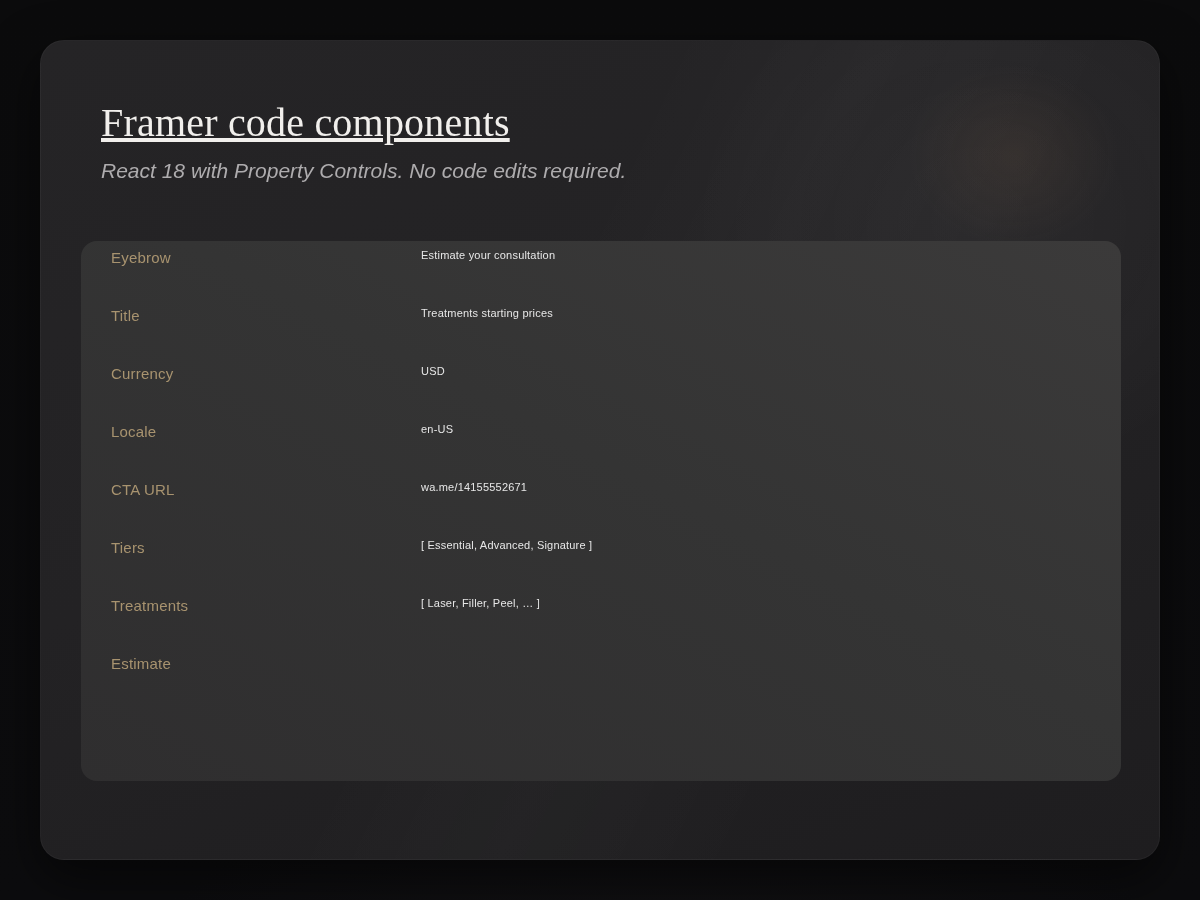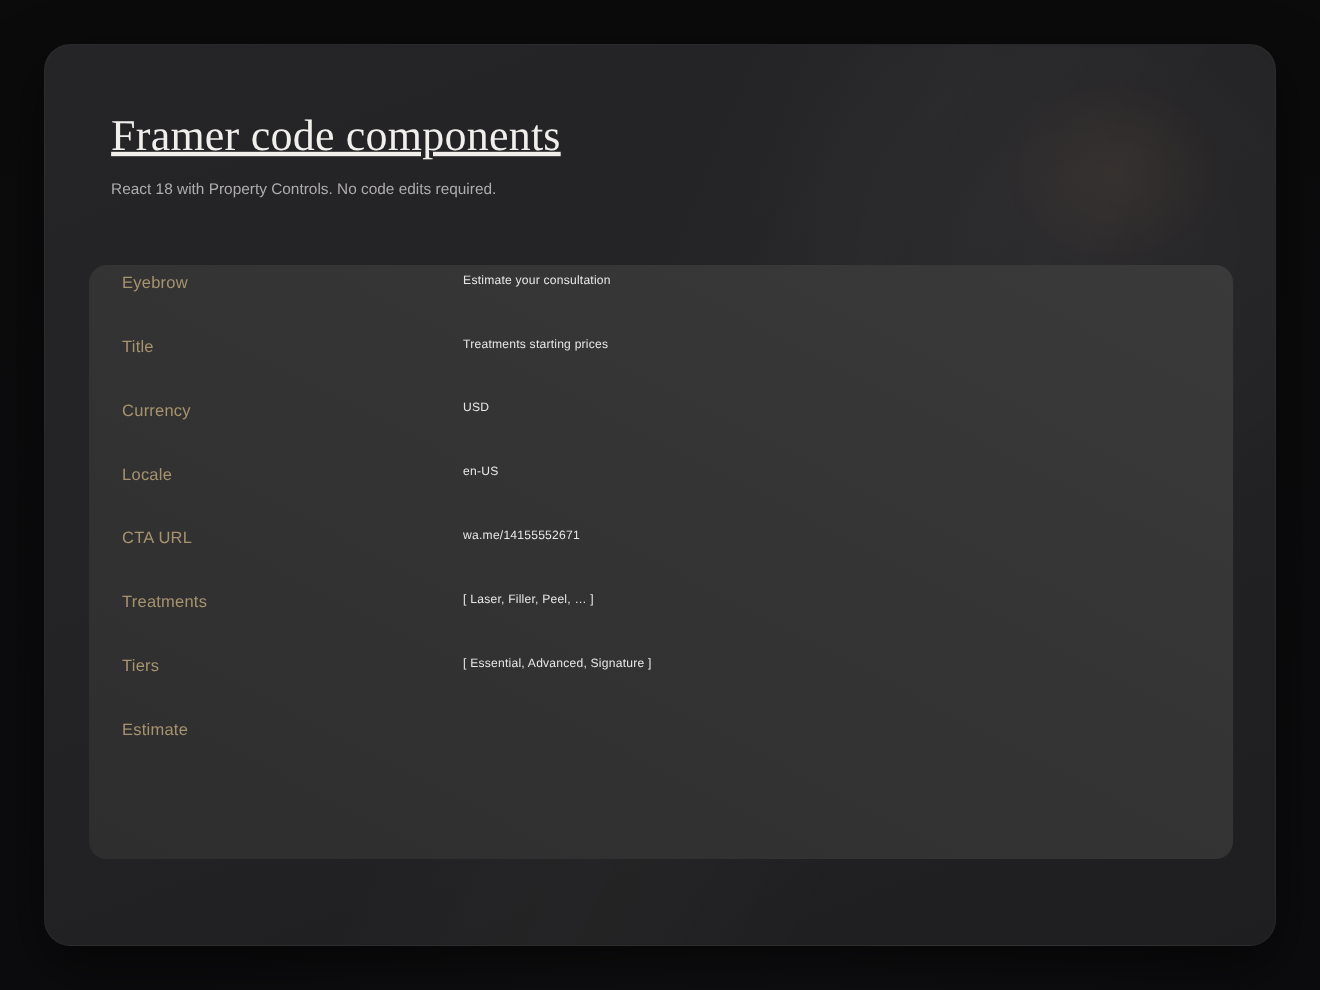--- a/index.html
+++ b/index.html
@@ -43,23 +43,24 @@
     font-family:"Liberation Serif", serif;
     font-weight:400;
     font-size:40px;
     line-height:48px;
     letter-spacing:0.2px;
     color:var(--title);
     text-decoration:underline;
   }
   .subtitle{
     margin-top:12px;
-    font-size:14px;
+    font-size:21px;
     line-height:24px;
     color:var(--subtitle);
+    font-style:italic;
   }
   .card{
     position:absolute;
     left:40px; top:200px;
     width:1040px; height:540px;
     border-radius:16px;
     padding:8px 30px 0 30px;
     background:
       linear-gradient(to bottom left, var(--card-hi) 0%, #343434 45%, var(--card-lo) 100%);
   }
@@ -105,24 +106,24 @@
     </div>
     <div class="row">
       <div class="label">Locale</div>
       <div class="value">en-US</div>
     </div>
     <div class="row">
       <div class="label">CTA URL</div>
       <div class="value">wa.me/14155552671</div>
     </div>
     <div class="row">
+      <div class="label">Tiers</div>
+      <div class="value">[ Essential, Advanced, Signature ]</div>
+    </div>
+    <div class="row">
       <div class="label">Treatments</div>
       <div class="value">[ Laser, Filler, Peel, … ]</div>
-    </div>
-    <div class="row">
-      <div class="label">Tiers</div>
-      <div class="value">[ Essential, Advanced, Signature ]</div>
     </div>
     <div class="row">
       <div class="label">Estimate</div>
     </div>
   </div>
 </div>
 
 </body></html>

